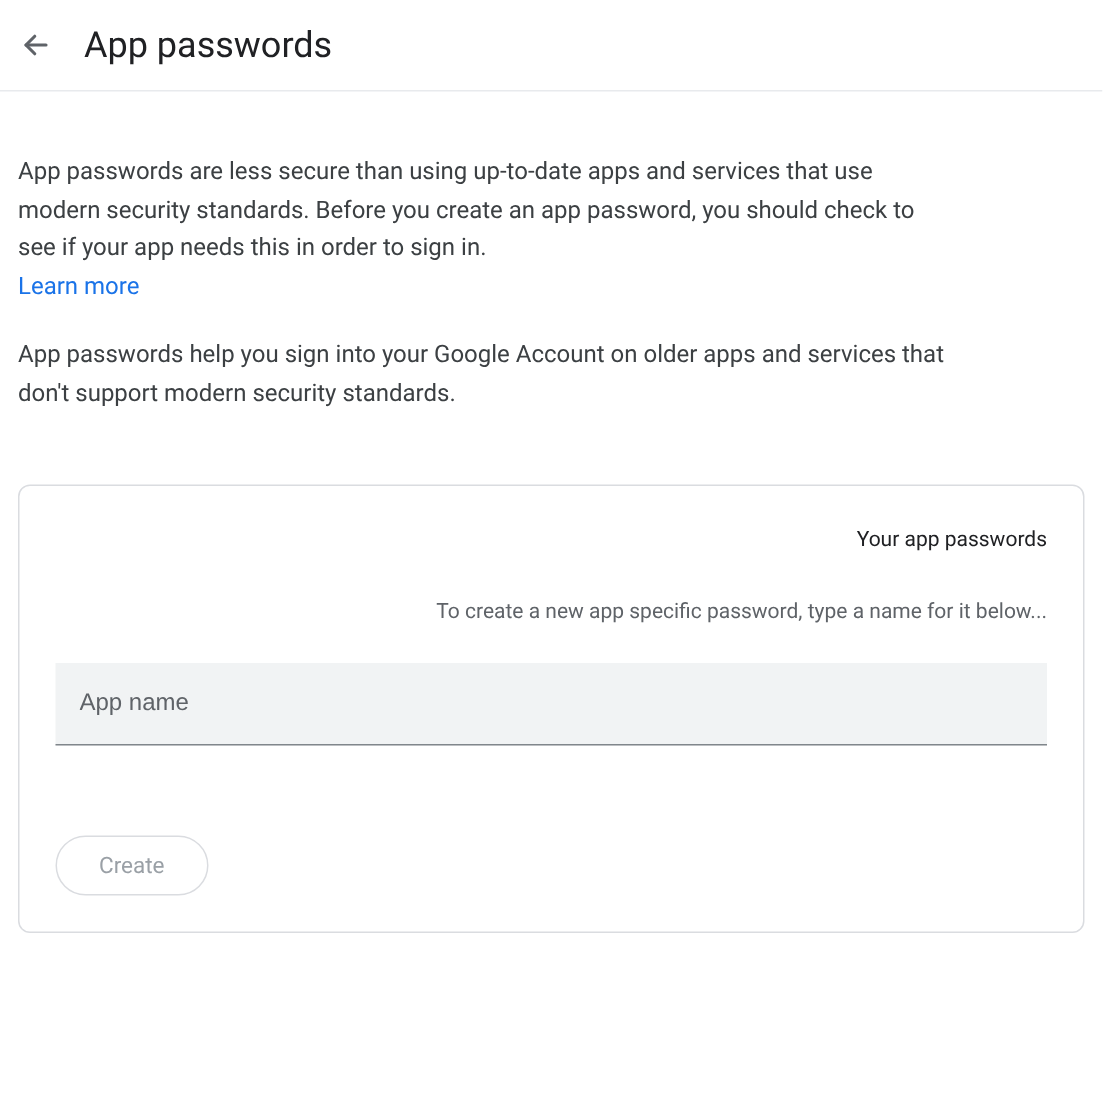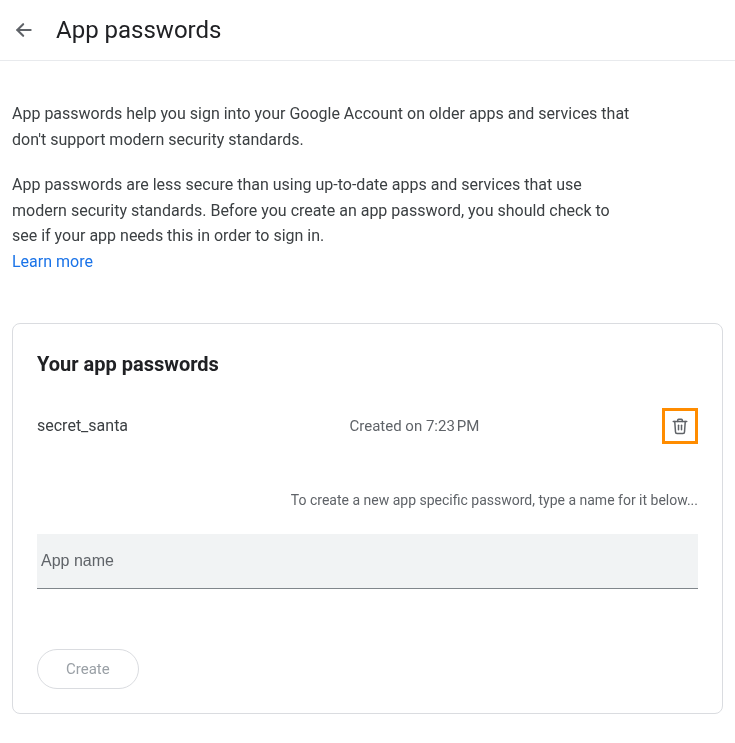--- a/index.html
+++ b/index.html
@@ -50,24 +50,25 @@
       font-size: 16px;
       cursor: pointer;
     }
     .card {
       border: 1px solid #dadce0;
       border-radius: 8px;
       padding: 28px 24px 24px 24px;
       margin-top: 48px;
     }
     .card-title {
-      font-size: 20px;
-      font-weight: 700;
+      font-size: 14px;
+      font-weight: 400;
       color: #202124;
       margin-bottom: 32px;
+      text-align: right;
     }
     .password-row {
       display: flex;
       align-items: center;
       justify-content: space-between;
       margin-bottom: 48px;
     }
     .password-name {
       font-size: 16px;
       color: #3c4043;
@@ -96,21 +97,21 @@
       font-size: 14px;
       color: #5f6368;
       margin-bottom: 26px;
       text-align: right;
     }
     .app-name-input {
       width: 100%;
       background: #f1f3f4;
       border: none;
       border-bottom: 1px solid #80868b;
-      padding: 18px 4px;
+      padding: 18px 16px;
       font-size: 16px;
       color: #202124;
       outline: none;
     }
     .app-name-input::placeholder {
       color: #5f6368;
     }
     .create-actions {
       display: flex;
       justify-content: flex-start;
@@ -134,43 +135,30 @@
   <div class="back-btn">
     <svg width="20" height="20" viewBox="0 0 24 24" fill="none" stroke="currentColor" stroke-width="2.5" stroke-linecap="round" stroke-linejoin="round">
       <line x1="20" y1="12" x2="4" y2="12"></line>
       <polyline points="11 19 4 12 11 5"></polyline>
     </svg>
   </div>
   <h1 class="page-title">App passwords</h1>
 </div>
 
 <div class="content">
-  <p class="intro-text">App passwords help you sign into your Google Account on older apps and services that don't support modern security standards.</p>
   <p class="intro-text">
     <span>App passwords are less secure than using up-to-date apps and services that use modern security standards. Before you create an app password, you should check to see if your app needs this in order to sign in.</span>
     <br>
     <a class="learn-more">Learn more</a>
   </p>
+  <p class="intro-text">App passwords help you sign into your Google Account on older apps and services that don't support modern security standards.</p>
 
   <div class="card">
     <h2 class="card-title">Your app passwords</h2>
 
-    <div class="password-row">
-      <div class="password-name">secret_santa</div>
-      <div class="password-created">Created on 7:23 PM</div>
-      <div class="delete-btn">
-        <svg width="18" height="18" viewBox="0 0 24 24" fill="none" stroke="currentColor" stroke-width="2" stroke-linecap="round" stroke-linejoin="round">
-          <polyline points="3 6 5 6 21 6"></polyline>
-          <path d="M19 6l-1 14a2 2 0 0 1-2 2H8a2 2 0 0 1-2-2L5 6"></path>
-          <path d="M10 11v6"></path>
-          <path d="M14 11v6"></path>
-          <path d="M9 6V4a1 1 0 0 1 1-1h4a1 1 0 0 1 1 1v2"></path>
-        </svg>
-      </div>
-    </div>
 
     <div class="create-help">To create a new app specific password, type a name for it below...</div>
     <input type="text" class="app-name-input" placeholder="App name" style="">
 
     <div class="create-actions">
       <button class="create-btn">Create</button>
     </div>
   </div>
 </div>
 

